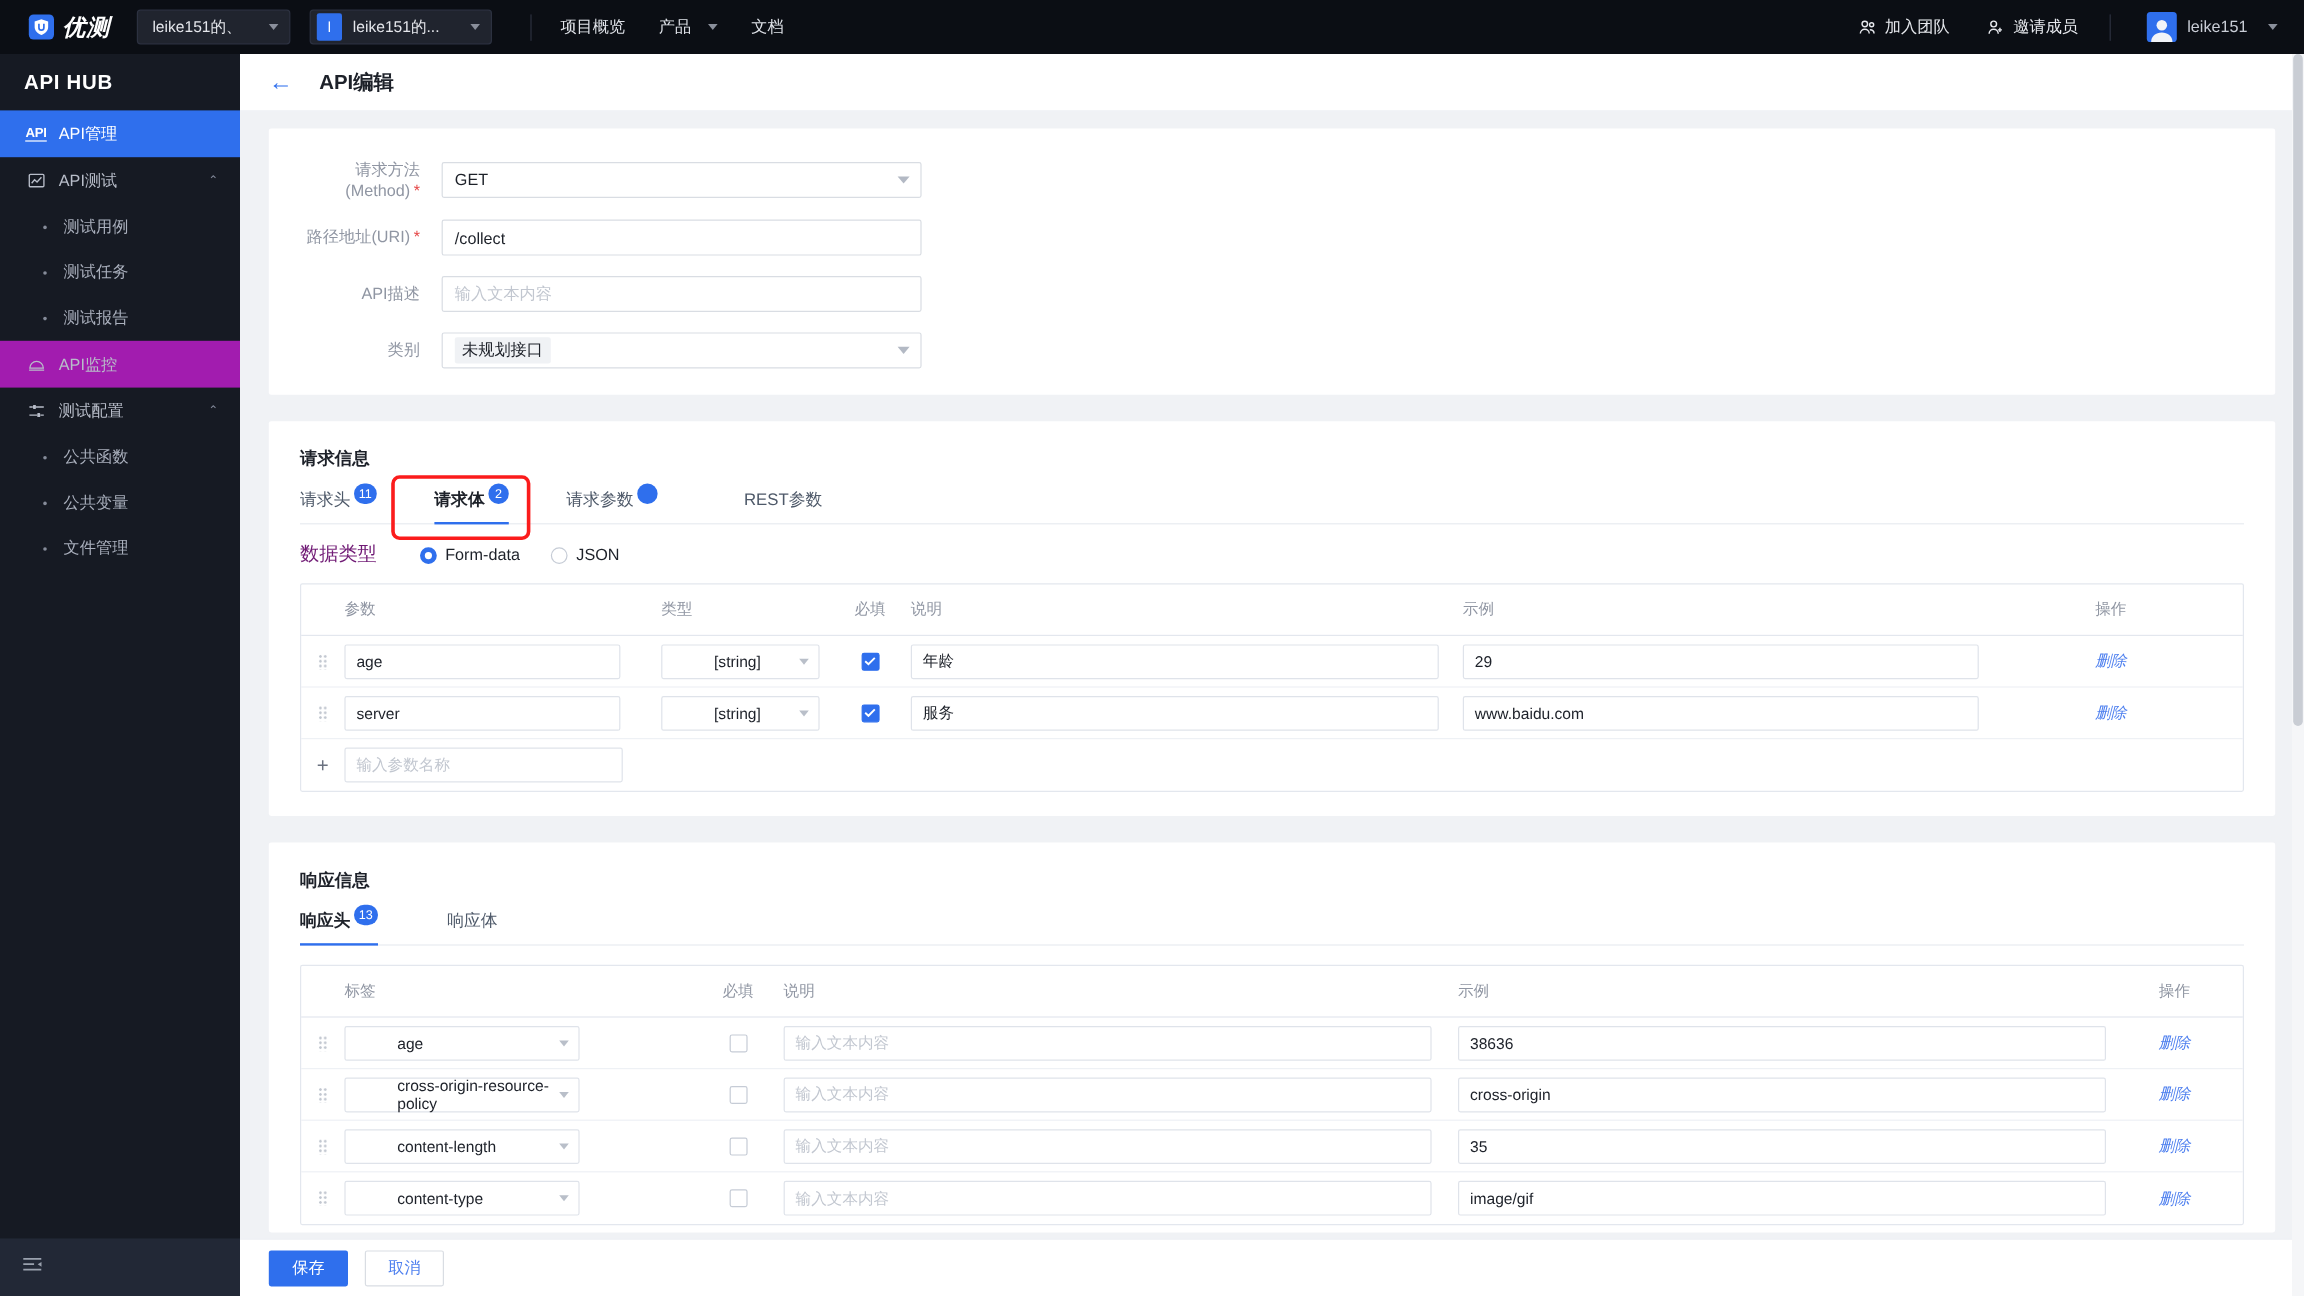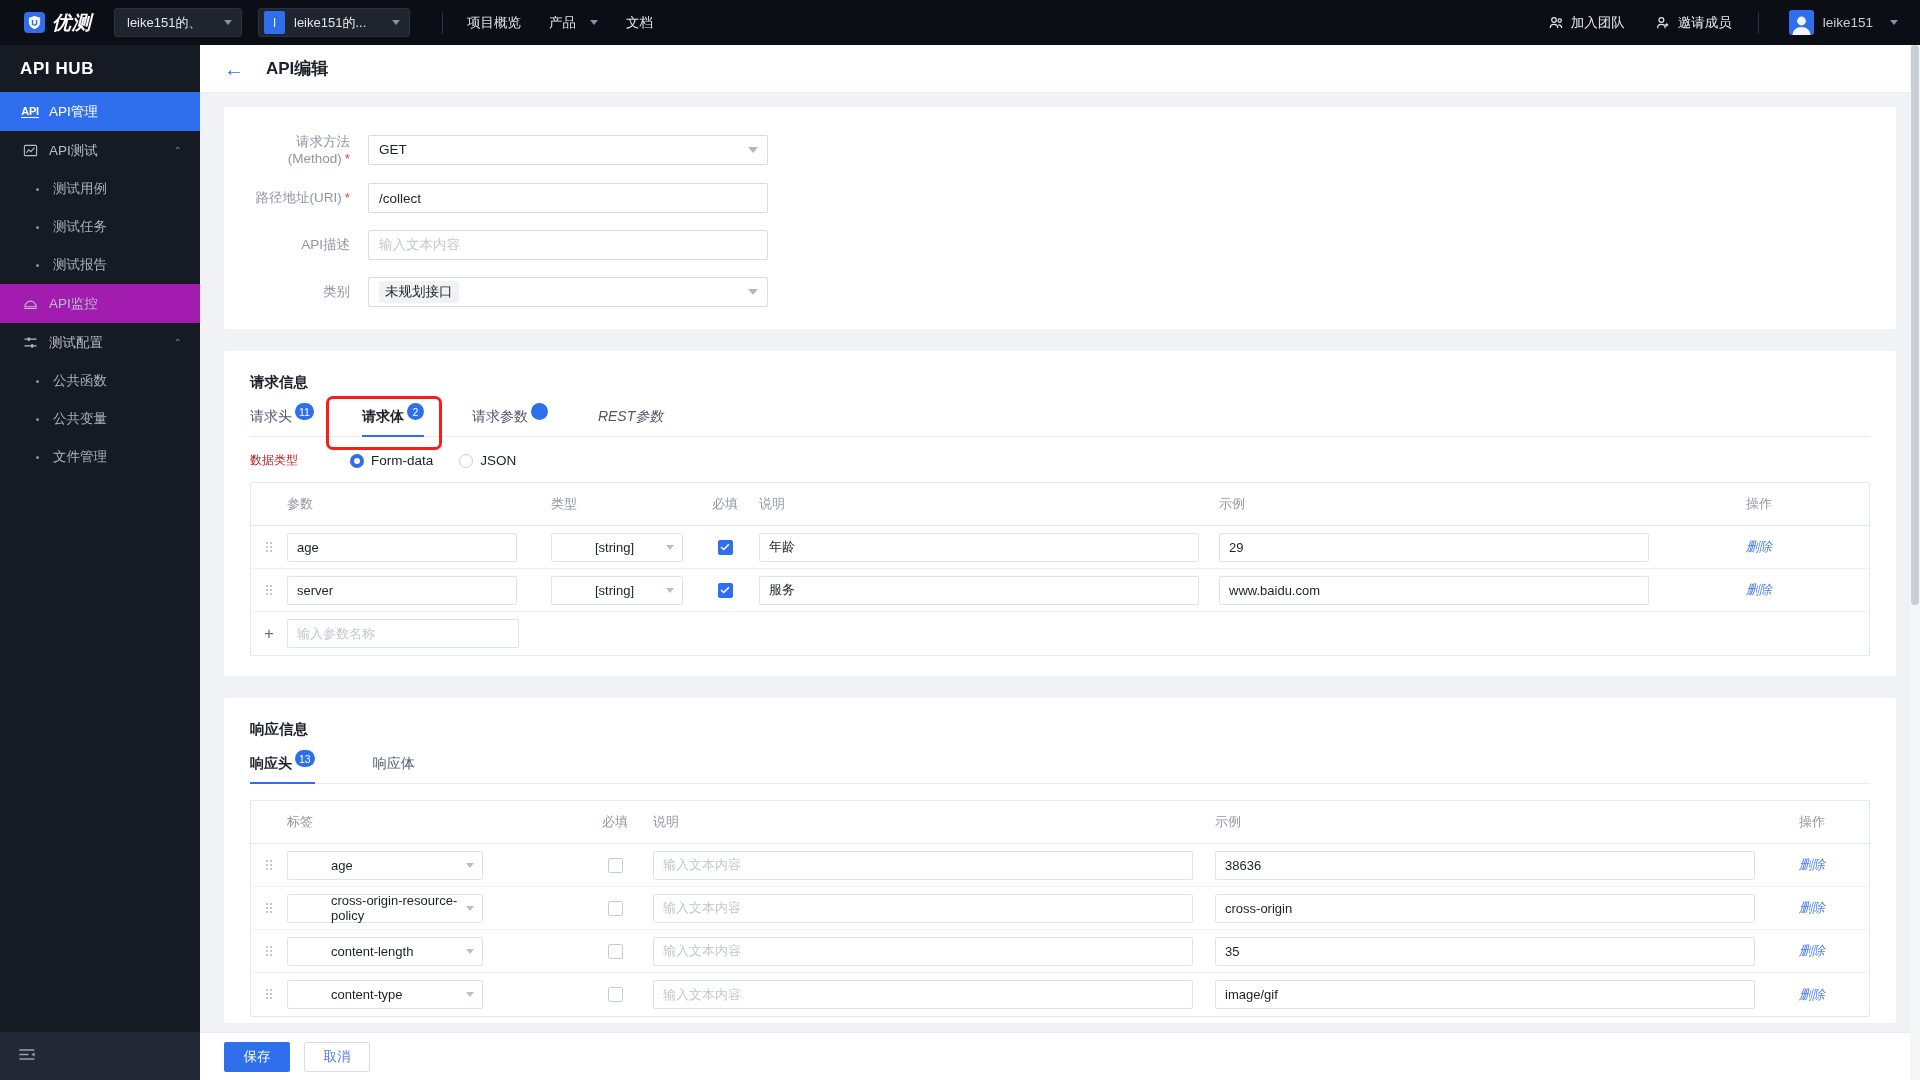--- a/index.html
+++ b/index.html
@@ -159,21 +159,21 @@
     font-size: 10.5px; font-weight: normal; display: inline-flex; align-items: center;
     justify-content: center; padding: 0 4px; position: relative; top: -5px; margin-left: 1px;
   }
   .tab-highlight {
     position: absolute; border: 3px solid #fb1c1c; border-radius: 7px;
     pointer-events: none;
   }
 
   
   .datatype-row { display: flex; align-items: center; margin: 15px 0 13px 0; }
-  .dt-label { width: 100px; font-size: 12px; color: #b91c1c; }
+  .dt-label { width: 100px; font-size: 16px; color: #701a75; }
   .radio-opt { display: flex; align-items: center; gap: 7px; font-size: 13.5px; color: #1d2129; margin-right: 26px; }
   .radio {
     width: 14px; height: 14px; border-radius: 50%; border: 1.5px solid #c6ccd6; background: #fff;
     display: flex; align-items: center; justify-content: center;
   }
   .radio.on { border-color: #2f6fed; border-width: 4px; }
 
   
   .dtable { border: 1px solid #e3e7ee; border-radius: 2px; background: #fff; }
   .dt-head, .dt-row {
@@ -455,21 +455,21 @@
           <span class="tab-badge">11</span>
         </div>
         <div class="tab active" style="margin-left:14px;margin-right:48px;">
           <span>请求体</span>
           <span class="tab-badge">2</span>
         </div>
         <div class="tab">
           <span>请求参数</span>
           <span class="tab-badge"></span>
         </div>
-        <div class="tab" style="margin-left:16px;font-style:italic;">
+        <div class="tab" style="margin-left:38px;">
           <span>REST参数</span>
         </div>
         <div class="tab-highlight" style="left:76px; top:-12px; width:116px; height:54px;"></div>
       </div>
 
       <div class="datatype-row">
         <div class="dt-label">数据类型</div>
         <div class="radio-opt">
           <span class="radio on"></span>
           <span>Form-data</span>

